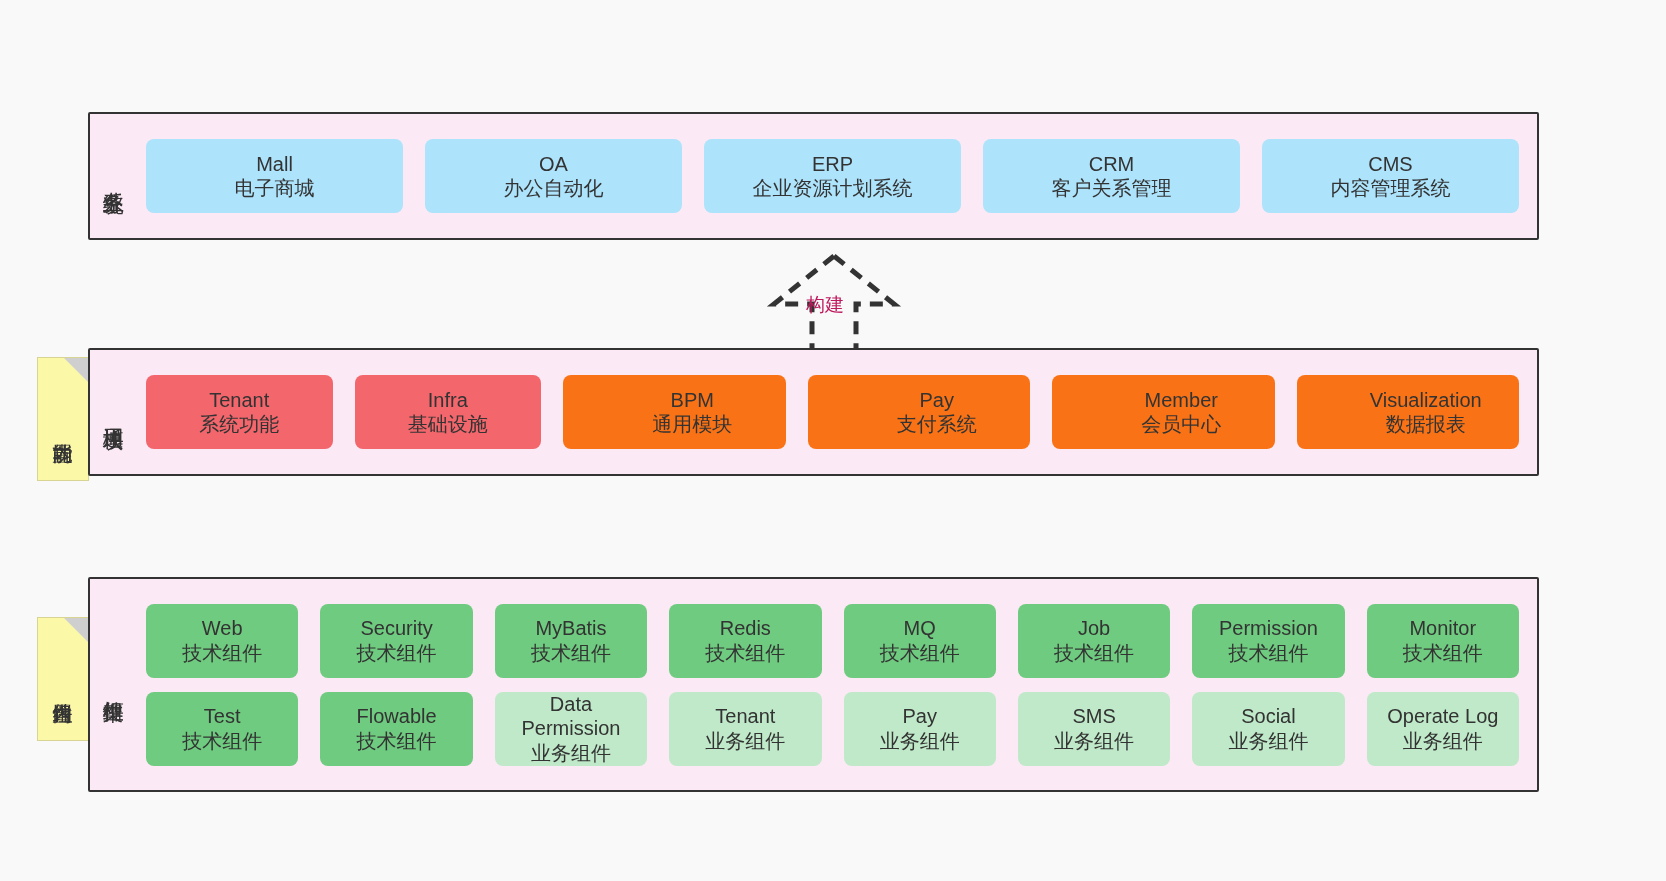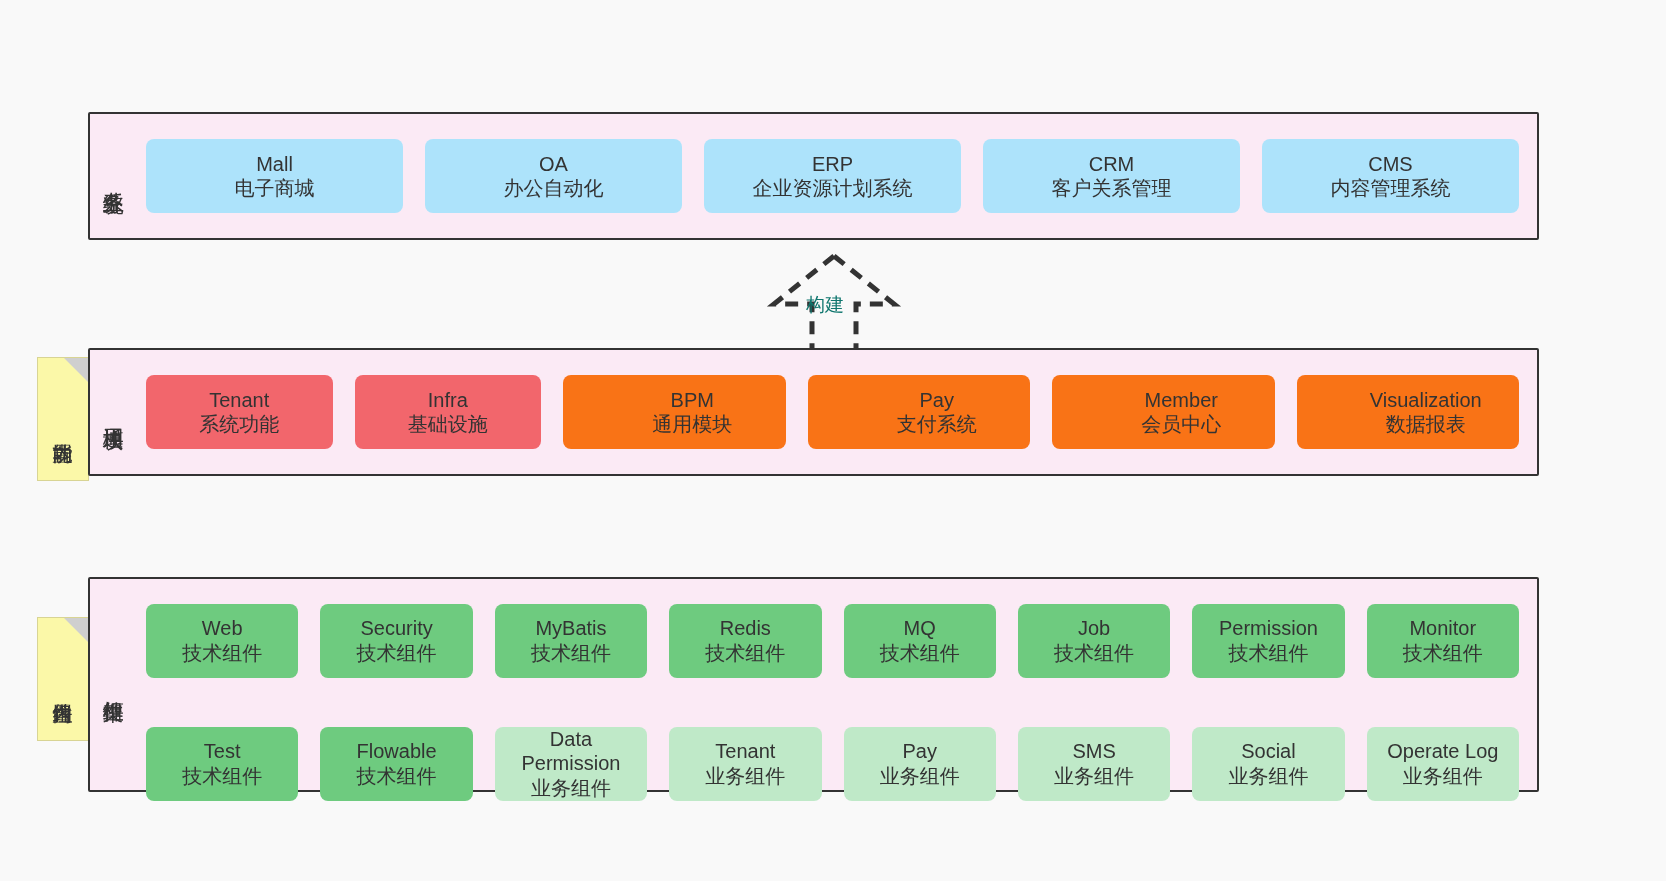--- a/index.html
+++ b/index.html
@@ -90,21 +90,21 @@
   .node.green  { background: #6ecb7f; }
   .node.lgreen { background: #bfe9c8; }
 
   
   #layer-business  { left: 88px;  top: 112px; width: 1451px; height: 128px; }
   #layer-common    { left: 88px;  top: 348px; width: 1451px; height: 128px; }
   #layer-framework { left: 88px;  top: 577px; width: 1451px; height: 215px; }
 
   #layer-business .node,
   #layer-common .node { height: 74px; }
-  #layer-framework .node { height: 74px; margin-top: 35px; }
+  #layer-framework .node { height: 74px; }
 
   
   .note {
     position: absolute;
     box-sizing: border-box;
     width: 52px;
     background: #fbf8a8;
     border: 1px solid #d8d494;
     display: flex;
     align-items: center;
@@ -128,21 +128,21 @@
   #note-framework { left: 37px; top: 617px; height: 124px; }
 
   
   .arrow-wrap { position: absolute; }
   #arrow-build { left: 744px; top: 252px; width: 180px; height: 100px; }
   #arrow-impl  { left: 758px; top: 482px; width: 180px; height: 100px; }
 
   .arrow-label {
     position: absolute;
     font-size: 19px;
-    color: #0f766e;
+    color: #be185d;
     white-space: nowrap;
     background: transparent;
   }
   #arrow-build .arrow-label { left: 62px; top: 40px; }
   #arrow-impl  .arrow-label { left: 62px; top: 40px; }
 </style>
 </head>
 <body>
 
 <div id="canvas">

